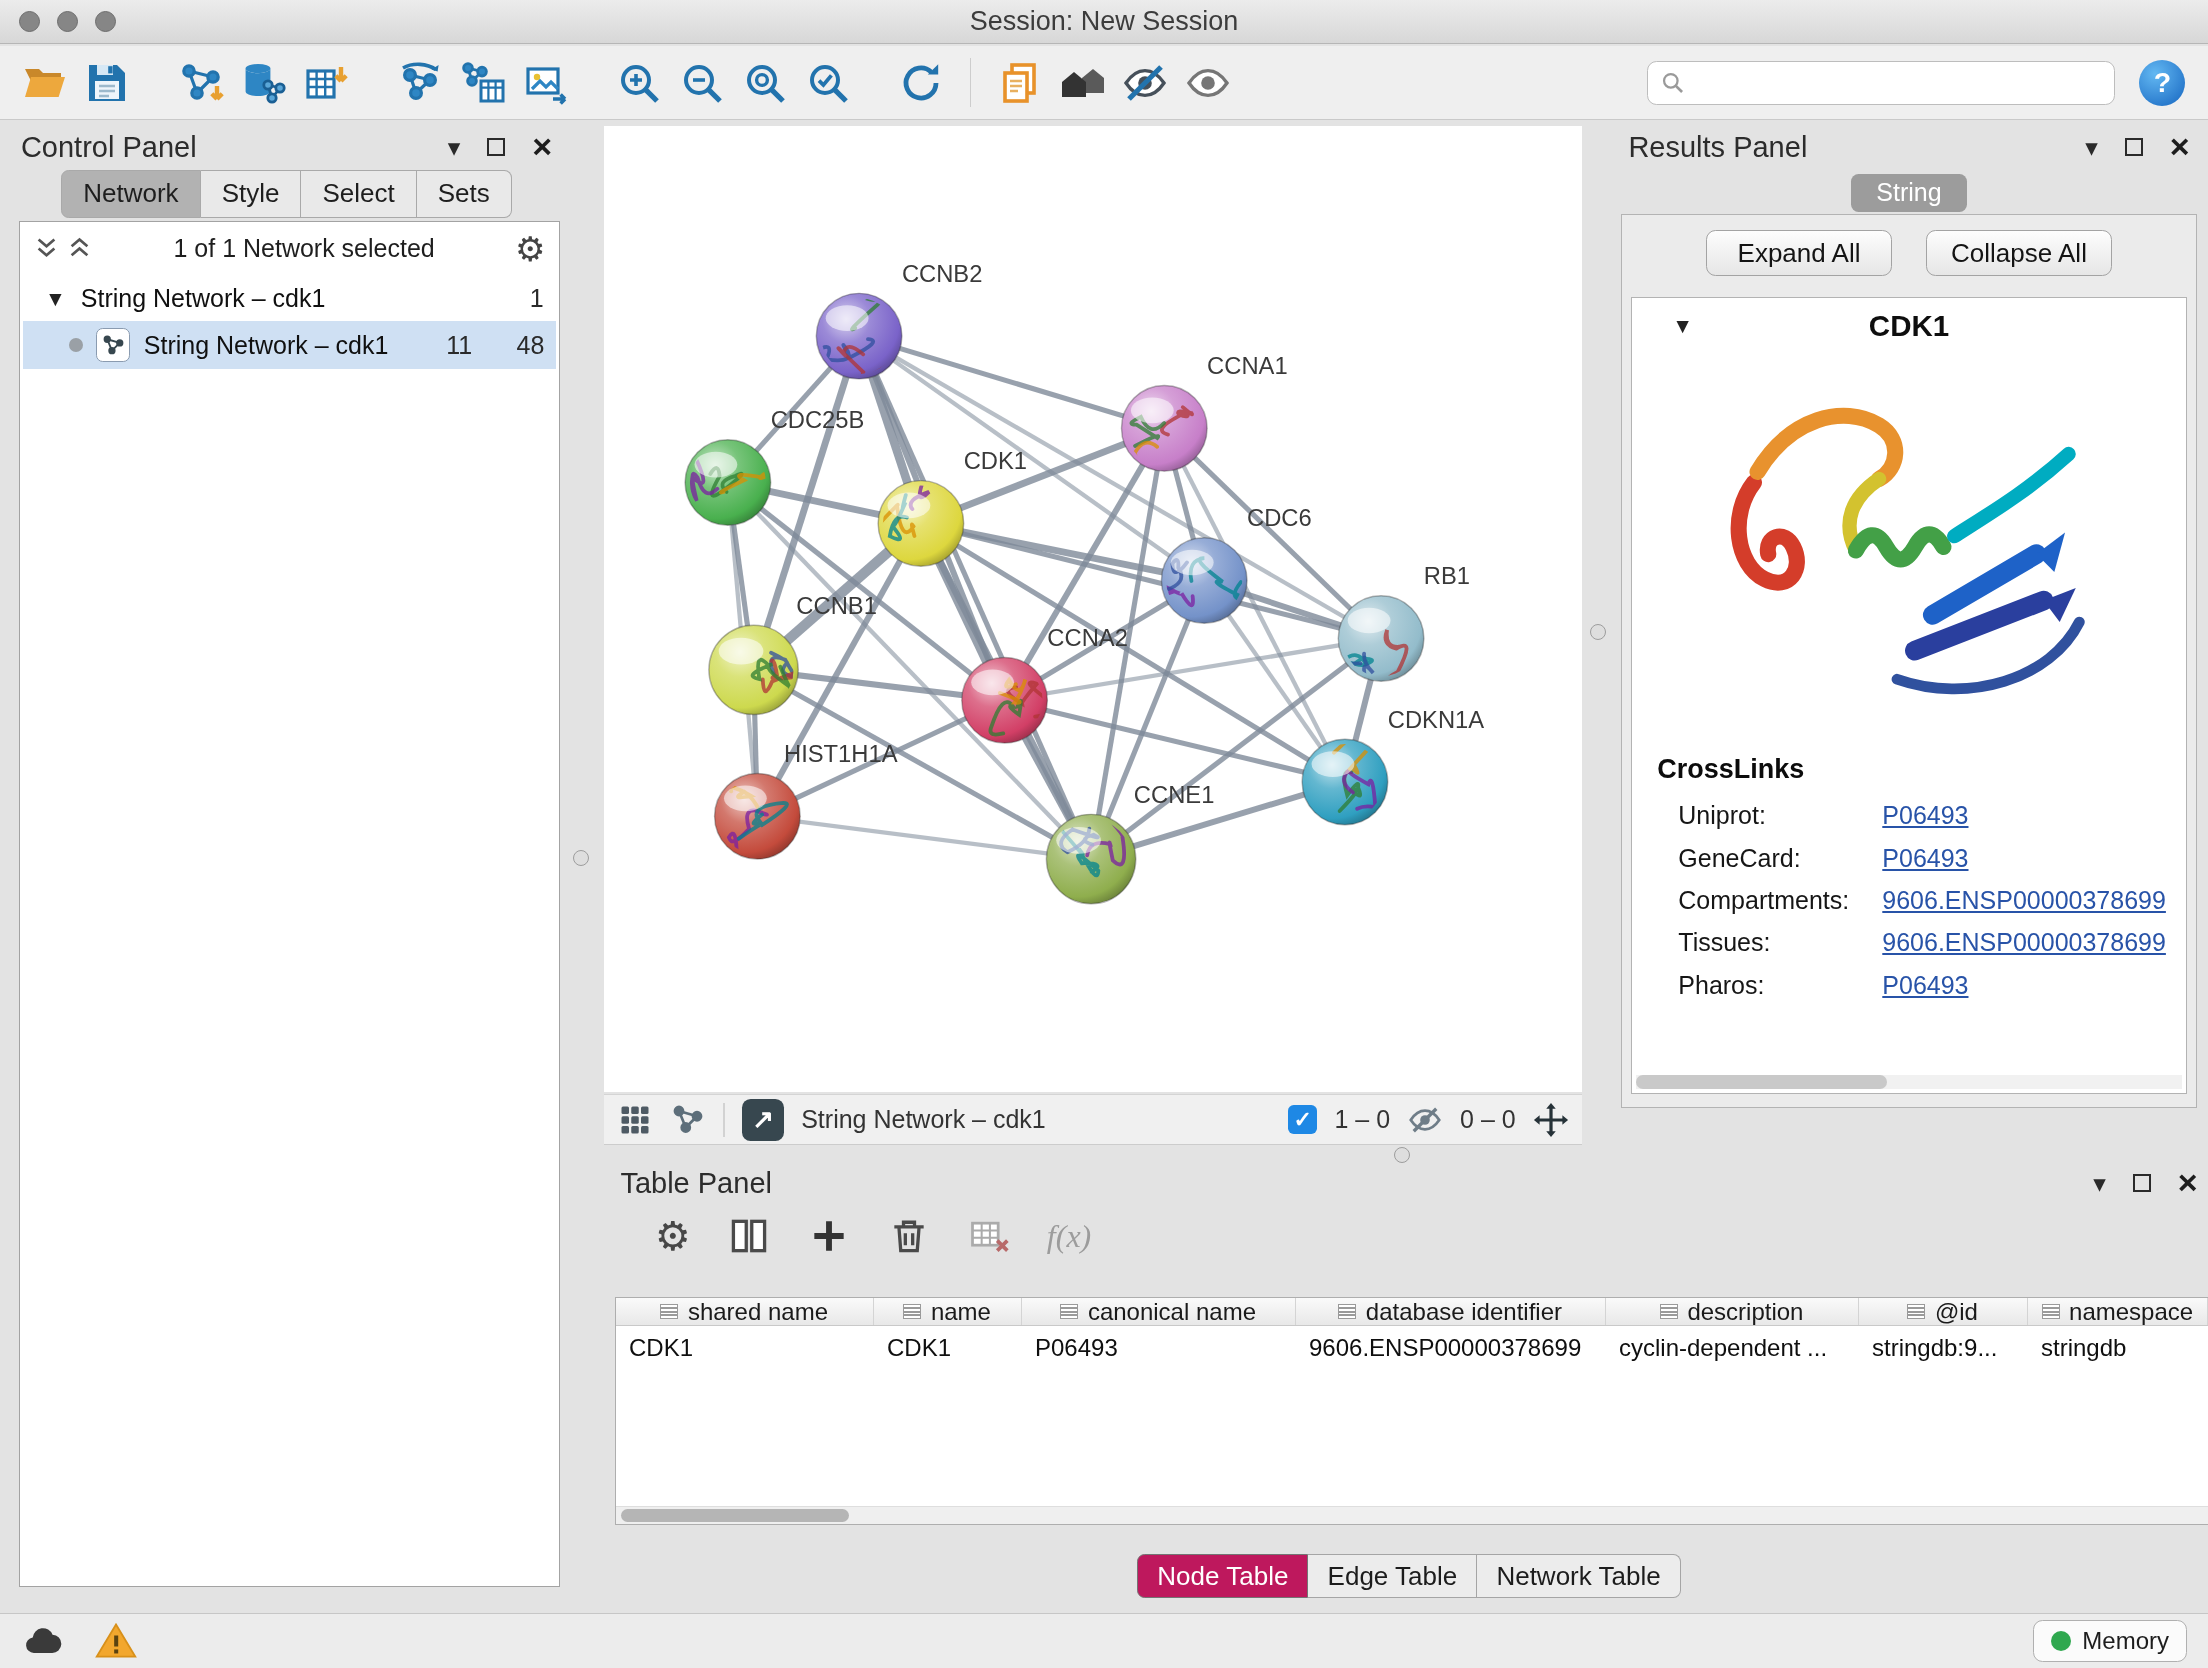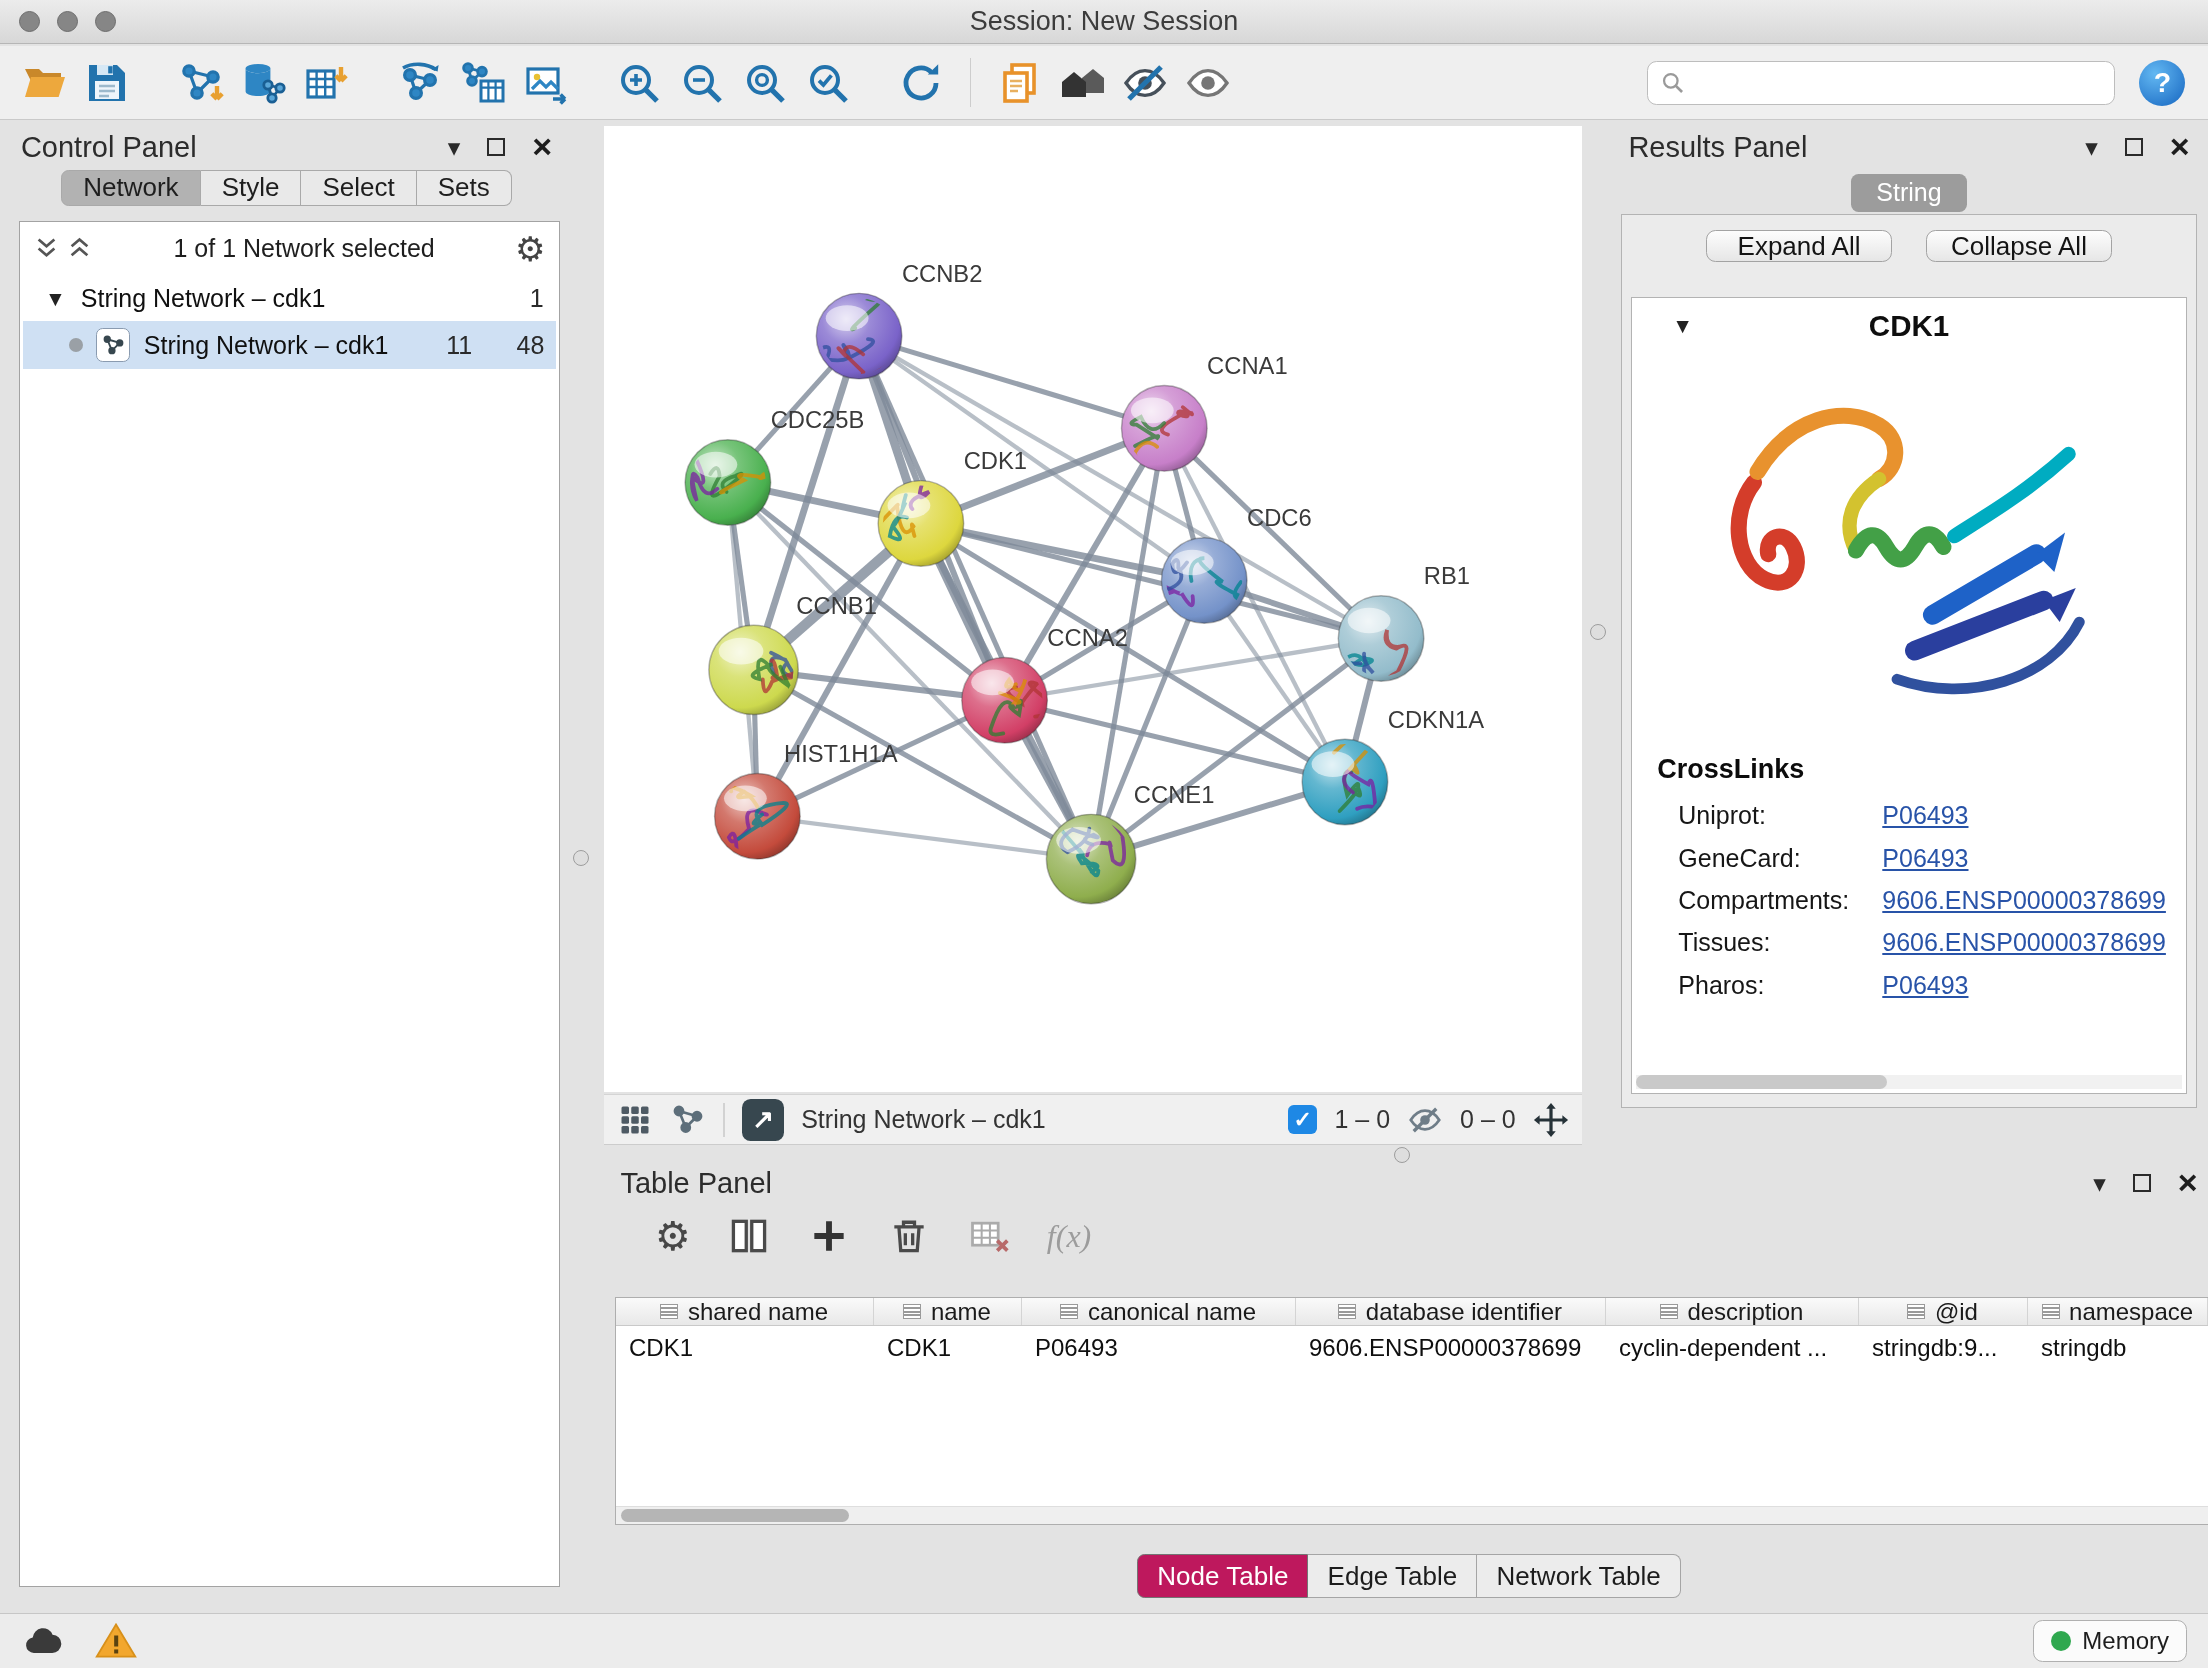--- a/index.html
+++ b/index.html
@@ -33,21 +33,21 @@
   .panel-hdr { display:flex; align-items:center; height:42px; padding:0 11.4px; }
   .panel-hdr .ptitle { font-size:29px; color:#2c2c2c; }
   .hdr-icons { margin-left:auto; display:flex; gap:27px; align-items:center; }
   .icn-collapse { font-size:25px; color:#2a2a2a; line-height:1; }
   .icn-float { width:18px; height:18px; border:2.9px solid #2a2a2a; }
   .icn-close { font-size:34px; font-weight:bold; color:#1d1d1d; line-height:.8; }
 
   
   .control-panel { position:absolute; left:9.5px; top:126px; width:554px; height:1463px; }
   .cp-tabs { display:flex; justify-content:center; margin-top:1.9px; }
-  .cp-tab { min-width:95px; padding:0 21px; height:36px; display:flex; align-items:center; justify-content:center;
+  .cp-tab { min-width:95px; padding:0 21px; height:48px; display:flex; align-items:center; justify-content:center;
     font-size:26px; color:#1e1e1e; background:#e9e9e9; border:1.9px solid #a9a9a9; border-left-width:0; }
   .cp-tab:first-child { border-left-width:1.9px; border-radius:7.6px 0 0 7.6px; }
   .cp-tab:last-child { border-radius:0 7.6px 7.6px 0; }
   .cp-tab.selected { background:#b2b2b2; }
   .cp-list { position:absolute; left:9.5px; right:3.8px; top:95px; bottom:1.9px; background:#fff; border:1.9px solid #a3a3a3; }
   .cp-subrow { display:flex; align-items:center; height:53px; padding:0 13.3px; font-size:25px; color:#1e1e1e; gap:6px; }
   .cp-subrow .status { flex:1; text-align:center; }
   .gear { font-family:"DejaVu Sans",sans-serif; font-size:34px; color:#444; line-height:1; }
   .tree-root { display:flex; align-items:center; height:46px; padding:0 15px 0 25px; font-size:25px; color:#101010; gap:15px; }
   .tree-root .cnt { margin-left:auto; width:57px; text-align:right; color:#2a2a2a; }
@@ -77,21 +77,21 @@
   .cbx { width:29.5px; height:29.5px; border-radius:5.7px; background:#1e88e5; color:#fff; font-size:22px; font-weight:bold;
     display:flex; align-items:center; justify-content:center; }
   .split-dot { position:absolute; width:16px; height:16px; border-radius:50%; background:#dedede; border:1.9px solid #9d9d9d; }
 
   
   .results { position:absolute; left:1617px; top:126px; width:584px; height:1020px; }
   .res-badge { width:116px; height:38px; margin:5.7px auto 0; background:#9c9c9c; border-radius:7.6px; color:#fff;
     font-size:25px; display:flex; align-items:center; justify-content:center; }
   .res-box { position:absolute; left:3.8px; right:3.8px; top:88px; height:894px; border:1.9px solid #b3b3b3; background:#ebebeb; padding:15px 9.5px; }
   .res-buttons { display:flex; justify-content:center; gap:34px; }
-  .res-btn { min-width:186px; height:32px; border:1.9px solid #a3a3a3; border-radius:9.5px;
+  .res-btn { min-width:186px; height:46px; border:1.9px solid #a3a3a3; border-radius:9.5px;
     background:linear-gradient(#fdfdfd,#e6e6e6); font-size:26px; color:#141414;
     display:flex; align-items:center; justify-content:center; }
   .protein-card { position:absolute; left:9.5px; right:9.5px; top:82px; bottom:13.3px; background:#fff; border:1.9px solid #b3b3b3; }
   .card-hdr { position:relative; display:flex; align-items:center; justify-content:center; height:55px; }
   .card-hdr .tri { position:absolute; left:40px; }
   .card-name { font-size:29.5px; font-weight:bold; color:#0e0e0e; }
   .card-desc { font-size:26px; color:#171717; padding:1.9px 23px 0; }
   .protein-img { display:block; margin:17px auto 0; width:447px; height:361px; }
   .xl-title { font-size:27px; font-weight:bold; color:#0c0c0c; padding:23px 25px 9.5px; }
   .xl-row { display:flex; align-items:baseline; font-size:25px; padding:6.7px 0 6.7px 46px; }

